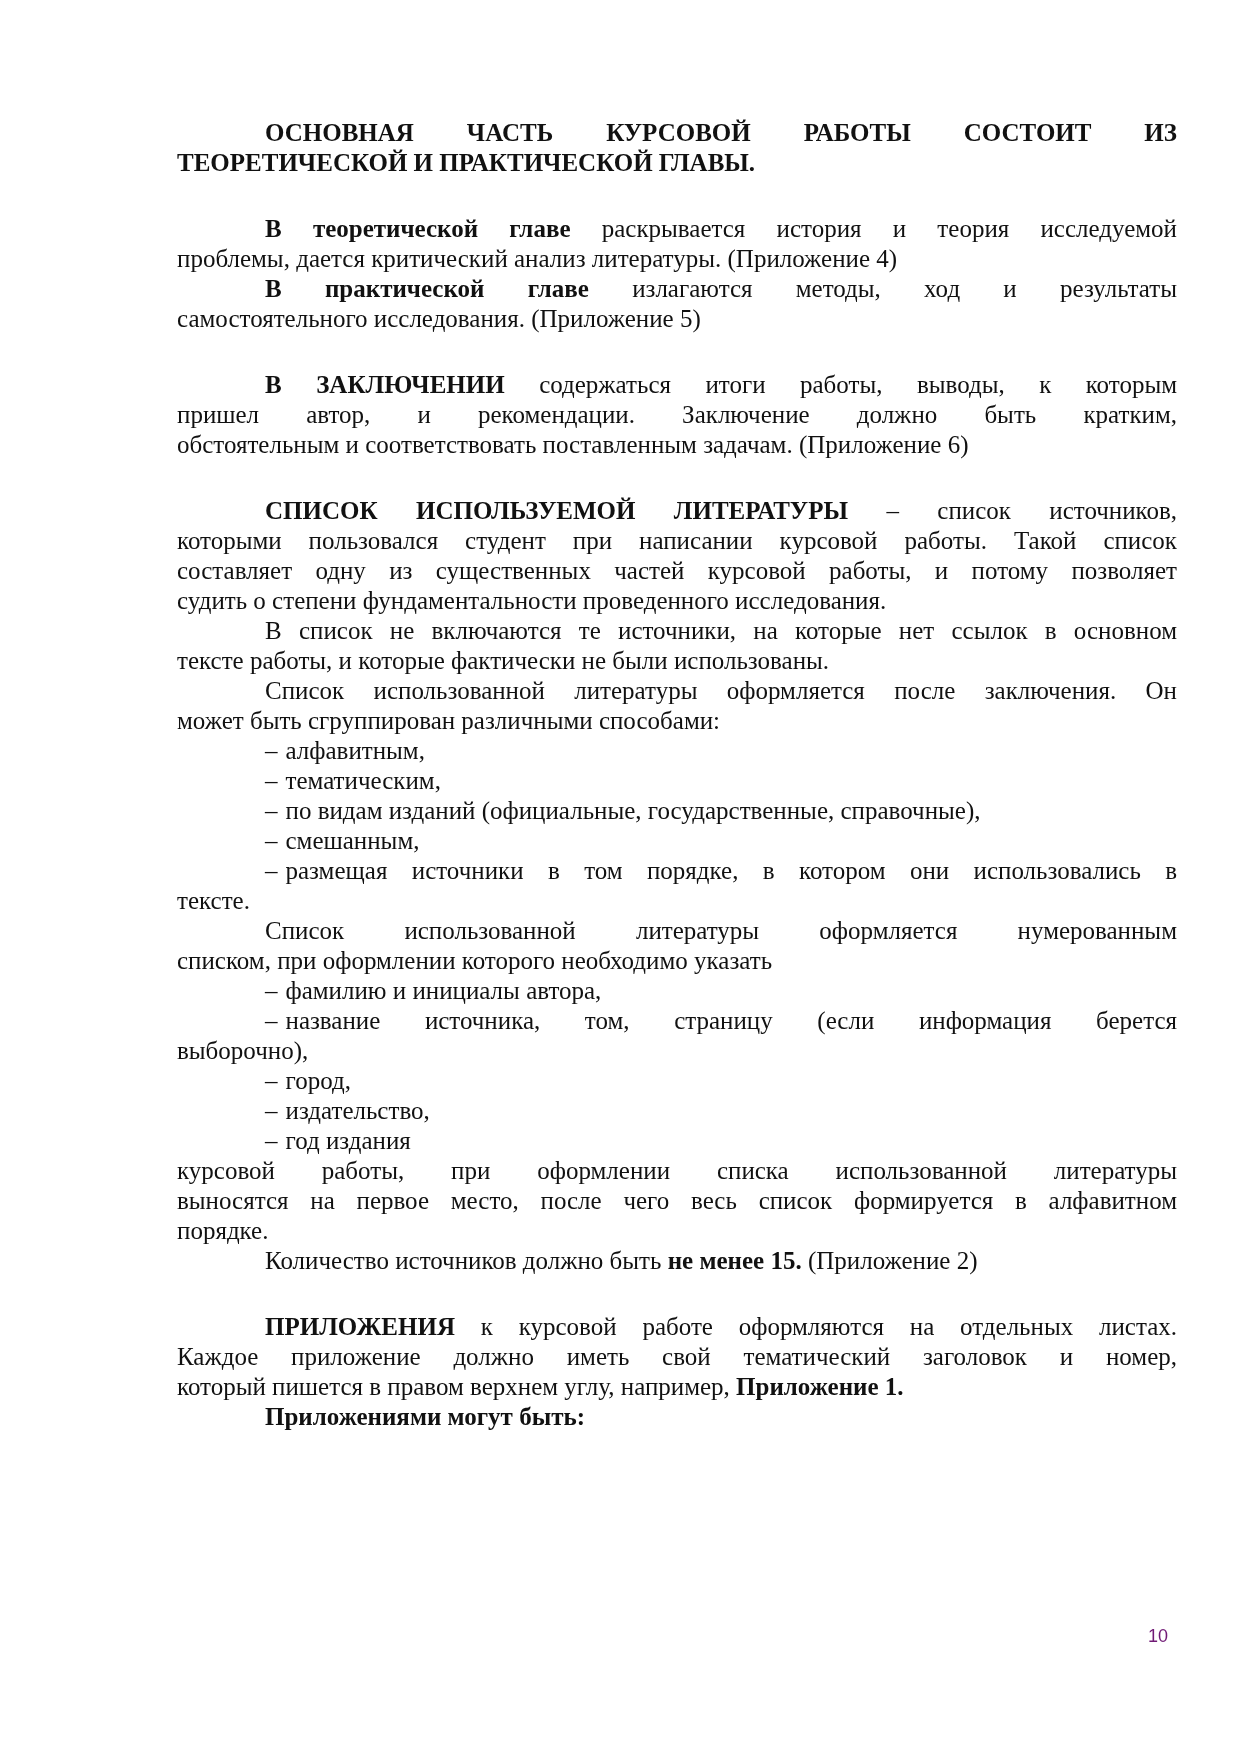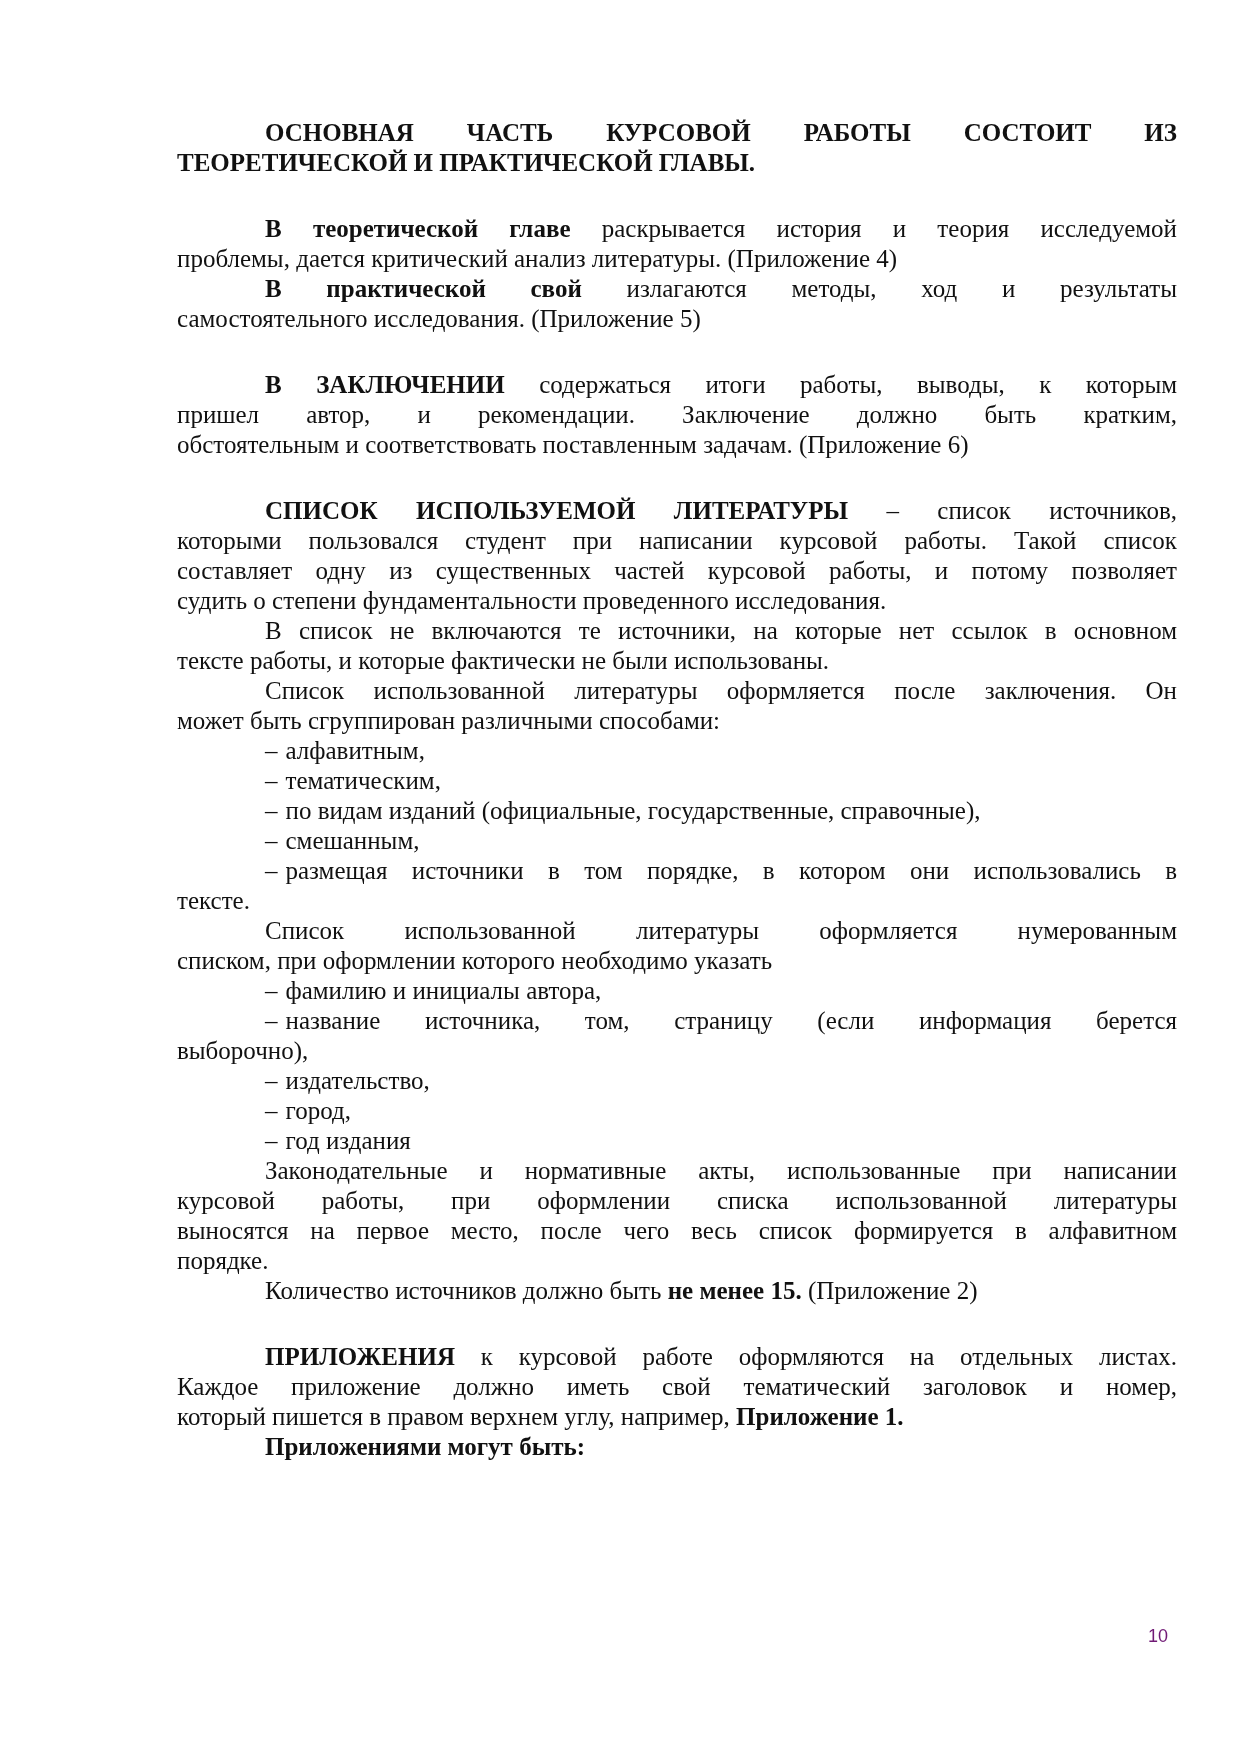--- a/index.html
+++ b/index.html
@@ -30,21 +30,21 @@
 <div class="page">
 
   <span class="ln ind"><b>ОСНОВНАЯ ЧАСТЬ КУРСОВОЙ РАБОТЫ СОСТОИТ ИЗ</b></span>
   <span class="ln last"><b>ТЕОРЕТИЧЕСКОЙ И ПРАКТИЧЕСКОЙ ГЛАВЫ.</b></span>
 
   <div class="gap"></div>
 
   <span class="ln ind"><b>В теоретической главе</b> <span>раскрывается история и теория исследуемой</span></span>
   <span class="ln last">проблемы, дается критический анализ литературы. (Приложение 4)</span>
 
-  <span class="ln ind"><b>В практической свой</b> <span>излагаются методы, ход и результаты</span></span>
+  <span class="ln ind"><b>В практической главе</b> <span>излагаются методы, ход и результаты</span></span>
   <span class="ln last">самостоятельного исследования. (Приложение 5)</span>
 
   <div class="gap"></div>
 
   <span class="ln ind"><b>В ЗАКЛЮЧЕНИИ</b> <span>содержаться итоги работы, выводы, к которым</span></span>
   <span class="ln">пришел автор, и рекомендации. Заключение должно быть кратким,</span>
   <span class="ln last">обстоятельным и соответствовать поставленным задачам. (Приложение 6)</span>
 
   <div class="gap"></div>
 
@@ -65,25 +65,24 @@
   <span class="ln li"><span class="dash">–</span><span>смешанным,</span></span>
   <span class="ln li-j"><span class="dash">–</span><span>размещая источники в том порядке, в котором они использовались в</span></span>
   <span class="ln last">тексте.</span>
 
   <span class="ln ind">Список использованной литературы оформляется нумерованным</span>
   <span class="ln last">списком, при оформлении которого необходимо указать</span>
 
   <span class="ln li"><span class="dash">–</span><span>фамилию и инициалы автора,</span></span>
   <span class="ln li-j"><span class="dash">–</span><span>название источника, том, страницу (если информация берется</span></span>
   <span class="ln last">выборочно),</span>
+  <span class="ln li"><span class="dash">–</span><span>город,</span></span>
   <span class="ln li"><span class="dash">–</span><span>издательство,</span></span>
-  <span class="ln li"><span class="dash">–</span><span>город,</span></span>
   <span class="ln li"><span class="dash">–</span><span>год издания</span></span>
 
-  <span class="ln ind">Законодательные и нормативные акты, использованные при написании</span>
   <span class="ln">курсовой работы, при оформлении списка использованной литературы</span>
   <span class="ln">выносятся на первое место, после чего весь список формируется в алфавитном</span>
   <span class="ln last">порядке.</span>
 
   <span class="ln ind last"><span>Количество источников должно быть</span> <b>не менее 15.</b> <span>(Приложение 2)</span></span>
 
   <div class="gap"></div>
 
   <span class="ln ind"><b>ПРИЛОЖЕНИЯ</b> <span>к курсовой работе оформляются на отдельных листах.</span></span>
   <span class="ln">Каждое приложение должно иметь свой тематический заголовок и номер,</span>

